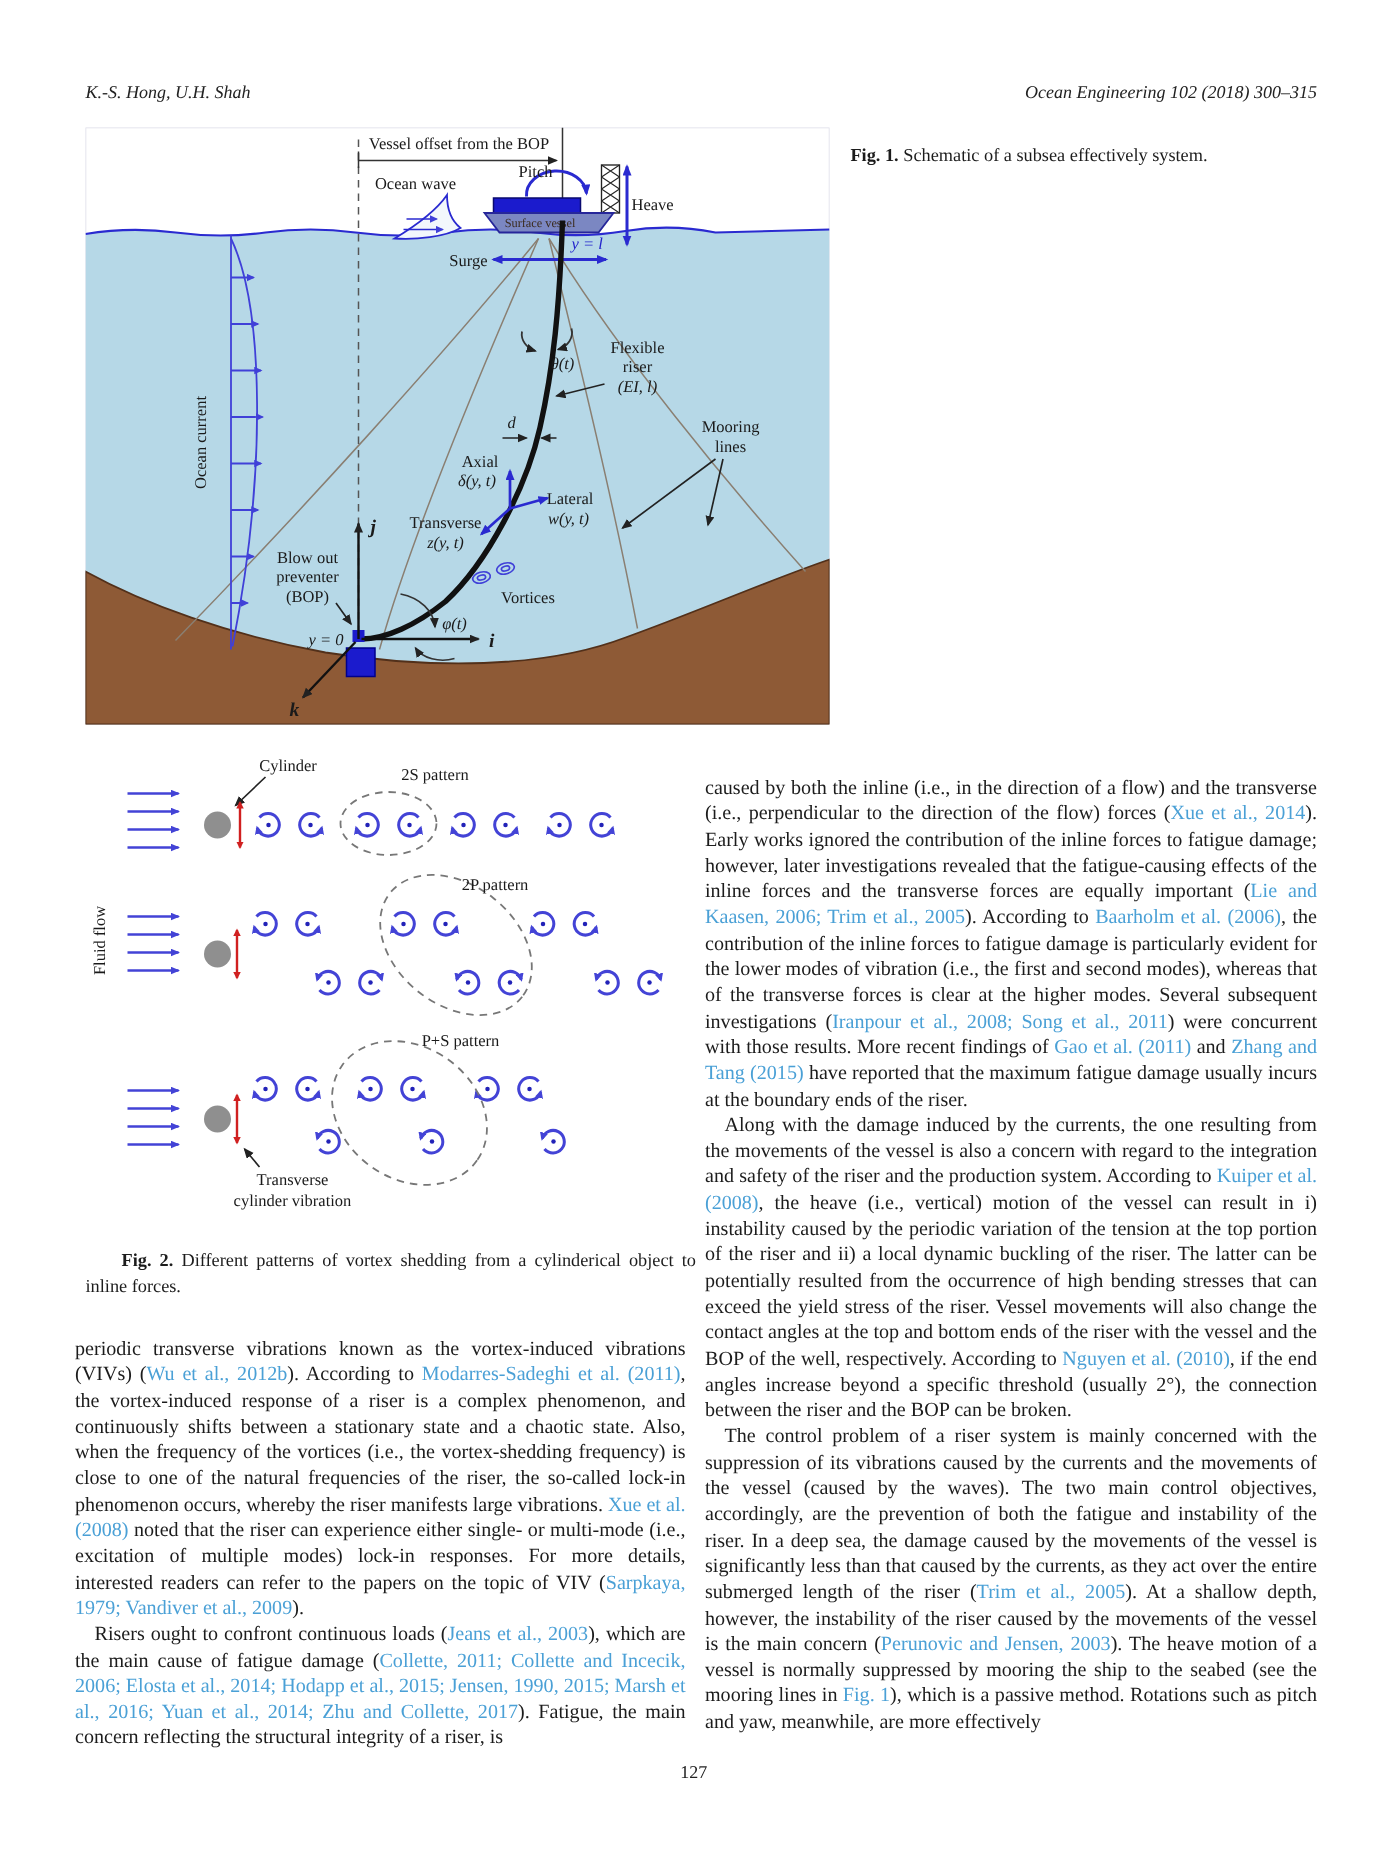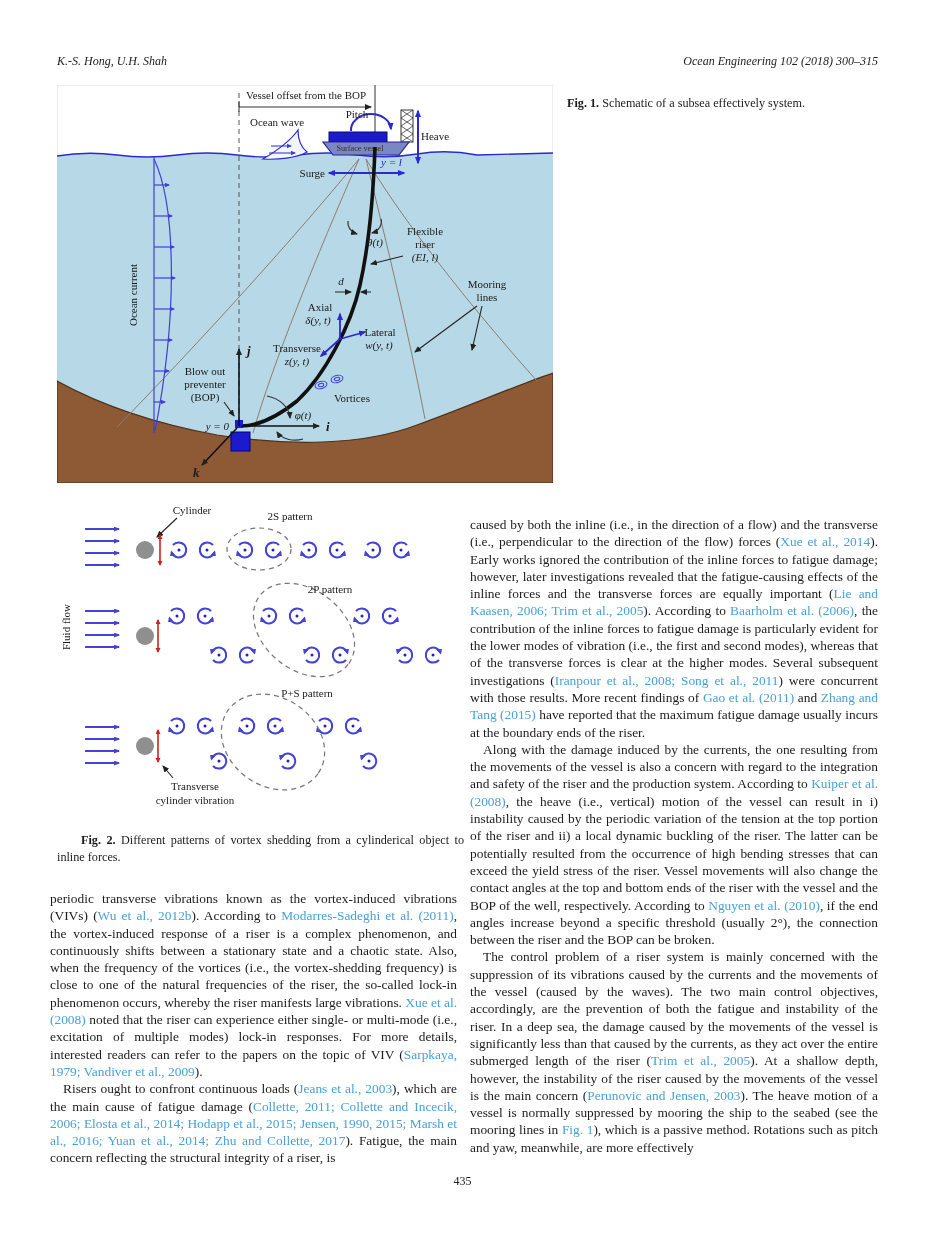--- a/index.html
+++ b/index.html
@@ -276,14 +276,14 @@
   <div class="col" id="left-col">
       <p class="para"><span>periodic transverse vibrations known as the vortex-induced vibrations (VIVs) (</span><span class="cite">Wu et al., 2012b</span><span>). According to </span><span class="cite">Modarres-Sadeghi et al. (2011)</span><span>, the vortex-induced response of a riser is a complex phenomenon, and continuously shifts between a stationary state and a chaotic state. Also, when the frequency of the vortices (i.e., the vortex-shedding frequency) is close to one of the natural frequencies of the riser, the so-called lock-in phenomenon occurs, whereby the riser manifests large vibrations. </span><span class="cite">Xue et al. (2008)</span><span> noted that the riser can experience either single- or multi-mode (i.e., excitation of multiple modes) lock-in responses. For more details, interested readers can refer to the papers on the topic of VIV (</span><span class="cite">Sarpkaya, 1979; Vandiver et al., 2009</span><span>).</span></p>
       <p class="para indent"><span>Risers ought to confront continuous loads (</span><span class="cite">Jeans et al., 2003</span><span>), which are the main cause of fatigue damage (</span><span class="cite">Collette, 2011; Collette and Incecik, 2006; Elosta et al., 2014; Hodapp et al., 2015; Jensen, 1990, 2015; Marsh et al., 2016; Yuan et al., 2014; Zhu and Collette, 2017</span><span>). Fatigue, the main concern reflecting the structural integrity of a riser, is</span></p>
     </div>
   <div class="col" id="right-col">
       <p class="para"><span>caused by both the inline (i.e., in the direction of a flow) and the transverse (i.e., perpendicular to the direction of the flow) forces (</span><span class="cite">Xue et al., 2014</span><span>). Early works ignored the contribution of the inline forces to fatigue damage; however, later investigations revealed that the fatigue-causing effects of the inline forces and the transverse forces are equally important (</span><span class="cite">Lie and Kaasen, 2006; Trim et al., 2005</span><span>). According to </span><span class="cite">Baarholm et al. (2006)</span><span>, the contribution of the inline forces to fatigue damage is particularly evident for the lower modes of vibration (i.e., the first and second modes), whereas that of the transverse forces is clear at the higher modes. Several subsequent investigations (</span><span class="cite">Iranpour et al., 2008; Song et al., 2011</span><span>) were concurrent with those results. More recent findings of </span><span class="cite">Gao et al. (2011)</span><span> and </span><span class="cite">Zhang and Tang (2015)</span><span> have reported that the maximum fatigue damage usually incurs at the boundary ends of the riser.</span></p>
       <p class="para indent"><span>Along with the damage induced by the currents, the one resulting from the movements of the vessel is also a concern with regard to the integration and safety of the riser and the production system. According to </span><span class="cite">Kuiper et al. (2008)</span><span>, the heave (i.e., vertical) motion of the vessel can result in i) instability caused by the periodic variation of the tension at the top portion of the riser and ii) a local dynamic buckling of the riser. The latter can be potentially resulted from the occurrence of high bending stresses that can exceed the yield stress of the riser. Vessel movements will also change the contact angles at the top and bottom ends of the riser with the vessel and the BOP of the well, respectively. According to </span><span class="cite">Nguyen et al. (2010)</span><span>, if the end angles increase beyond a specific threshold (usually 2°), the connection between the riser and the BOP can be broken.</span></p>
       <p class="para indent"><span>The control problem of a riser system is mainly concerned with the suppression of its vibrations caused by the currents and the movements of the vessel (caused by the waves). The two main control objectives, accordingly, are the prevention of both the fatigue and instability of the riser. In a deep sea, the damage caused by the movements of the vessel is significantly less than that caused by the currents, as they act over the entire submerged length of the riser (</span><span class="cite">Trim et al., 2005</span><span>). At a shallow depth, however, the instability of the riser caused by the movements of the vessel is the main concern (</span><span class="cite">Perunovic and Jensen, 2003</span><span>). The heave motion of a vessel is normally suppressed by mooring the ship to the seabed (see the mooring lines in </span><span class="cite">Fig. 1</span><span>), which is a passive method. Rotations such as pitch and yaw, meanwhile, are more effectively</span></p>
     </div>
 
-  <div class="pagenum">435</div>
+  <div class="pagenum">127</div>
 </div>
 
 </body></html>

